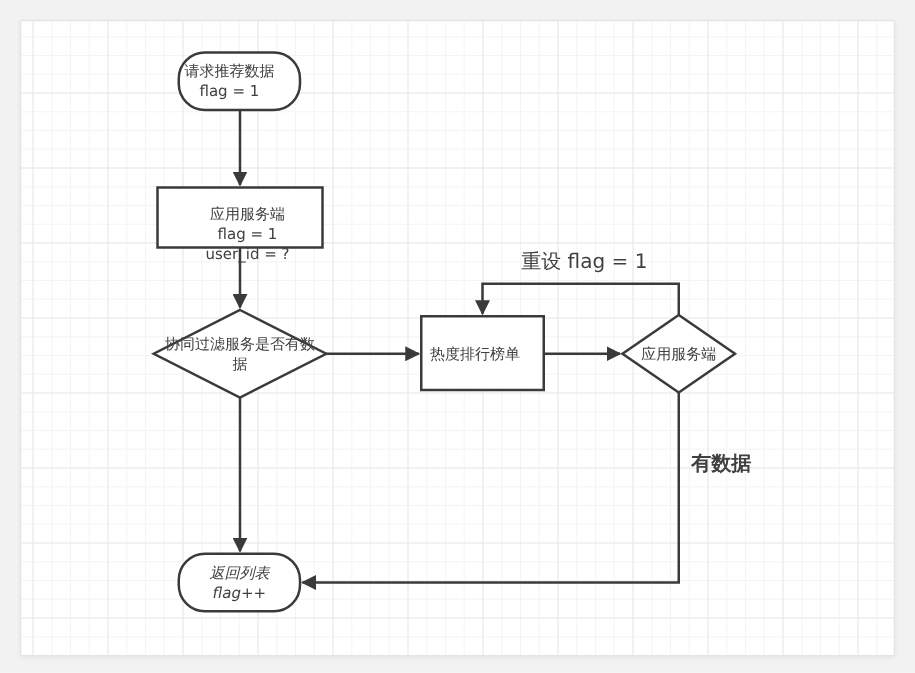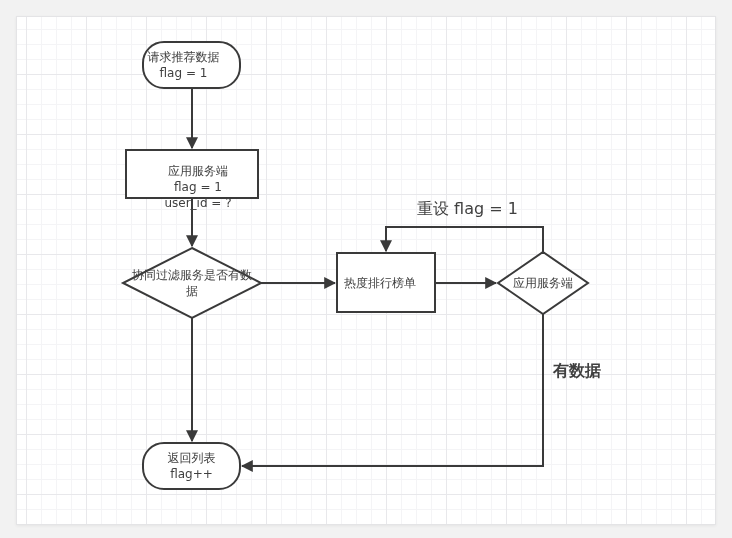--- a/index.html
+++ b/index.html
@@ -99,21 +99,21 @@
   </div>
 
   <div class="lbl" style="left:331px; top:253px; width:98px; height:59px;">
     <span>热度排行榜单</span>
   </div>
 
   <div class="lbl" style="left:498px; top:252px; width:90px; height:62px;">
     <span>应用服务端</span>
   </div>
 
-  <div class="lbl" style="left:143px; top:443px; width:97px; height:46px;">
+  <div class="lbl" style="left:143px; top:443px; width:97px; height:46px;font-style:italic;">
     <span>返回列表</span>
     <span>flag++</span>
   </div>
 
   <div class="edge-lbl" style="left:417px; top:202px; width:100px; text-align:center;">重设 flag = 1</div>
 
   <div class="edge-lbl" style="left:553px; top:364px;font-weight:bold;">有数据</div>
 </div>
 
 </body></html>

